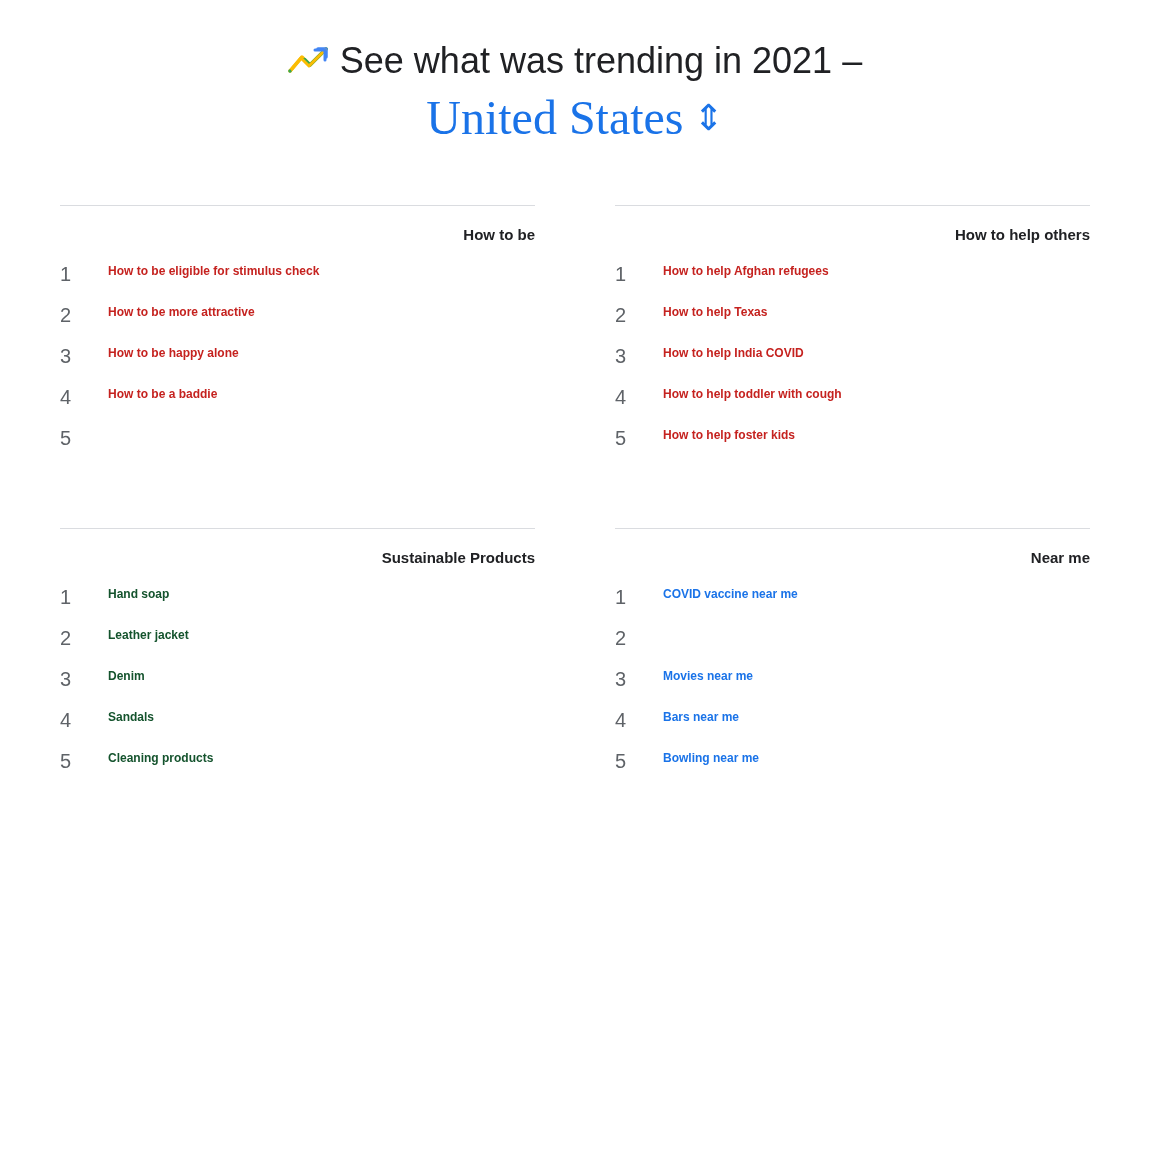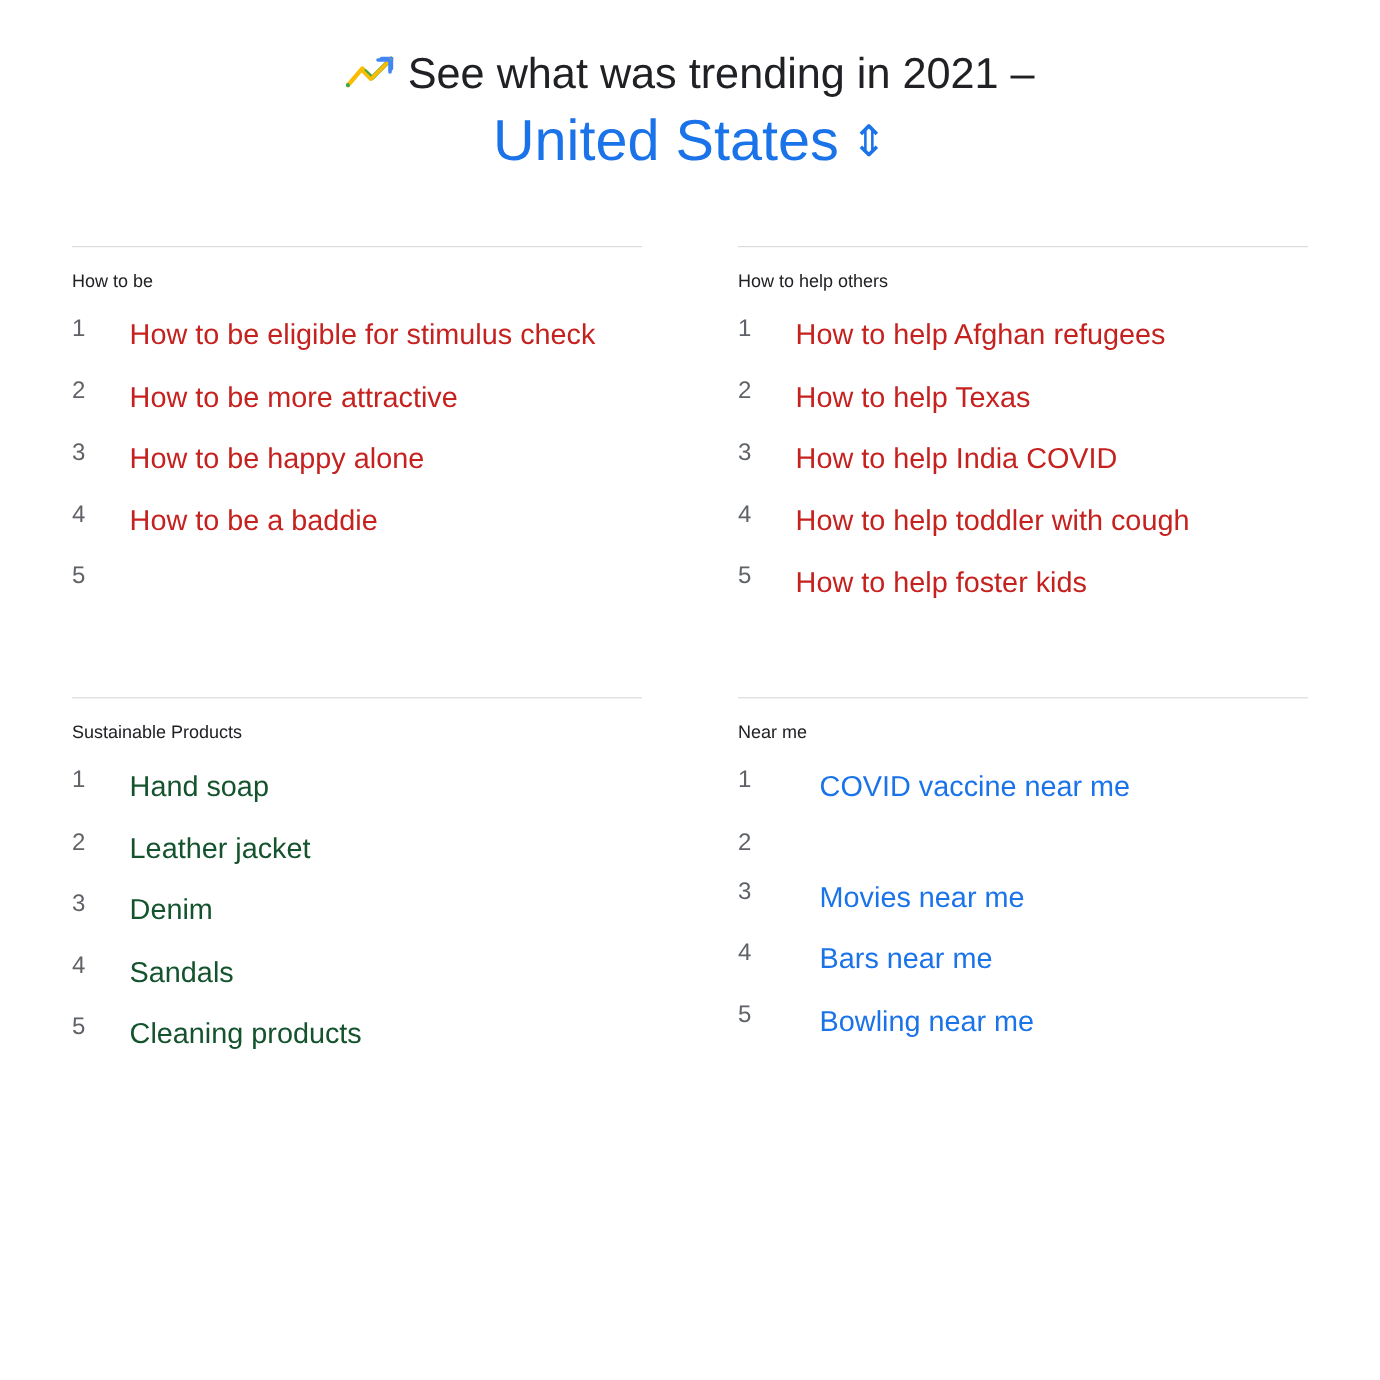--- a/index.html
+++ b/index.html
@@ -42,40 +42,42 @@
 
     .header-location {
       font-size: 48px;
       font-weight: 400;
       color: #1a73e8;
       display: flex;
       align-items: center;
       justify-content: center;
       gap: 10px;
       cursor: pointer;
+      font-family: Liberation Serif, serif;
     }
 
     .grid {
       display: grid;
       grid-template-columns: 1fr 1fr;
       gap: 60px 80px;
       width: 100%;
       max-width: 1050px;
     }
 
     .category {
       border-top: 1px solid #dadce0;
       padding-top: 20px;
     }
 
     .category-title {
       font-size: 15px;
-      font-weight: 400;
+      font-weight: 700;
       color: #202124;
       margin-bottom: 20px;
+      text-align: right;
     }
 
     .trend-list {
       list-style: none;
     }
 
     .trend-item {
       display: flex;
       align-items: flex-start;
       gap: 28px;
@@ -83,32 +85,32 @@
     }
 
     .trend-number {
       font-size: 20px;
       color: #5f6368;
       min-width: 20px;
       font-weight: 400;
     }
 
     .trend-text {
-      font-size: 24px;
+      font-size: 12px;
       color: #c5221f;
       line-height: 1.4;
+      font-weight: bold;
     }
 
     .sustainable .trend-text {
       color: #14532d;
     }
 
     .near-me .trend-text {
       color: #1a73e8;
-      margin-left: 20px;
     }
   </style>
 </head>
 <body>
 
 <div class="header">
   <div class="header-title">
     <svg class="trend-icon" viewBox="0 0 40 40" fill="none" xmlns="http://www.w3.org/2000/svg">
       <polyline points="2,30 14,16 22,24 38,8" stroke="#fbbc04" stroke-width="3.5" fill="none" stroke-linecap="round" stroke-linejoin="round"></polyline>
       <polyline points="2,30 14,16 22,24 38,8" stroke="#34a853" stroke-width="3.5" fill="none" stroke-linecap="round" stroke-linejoin="round" stroke-dasharray="0 22 36"></polyline>

